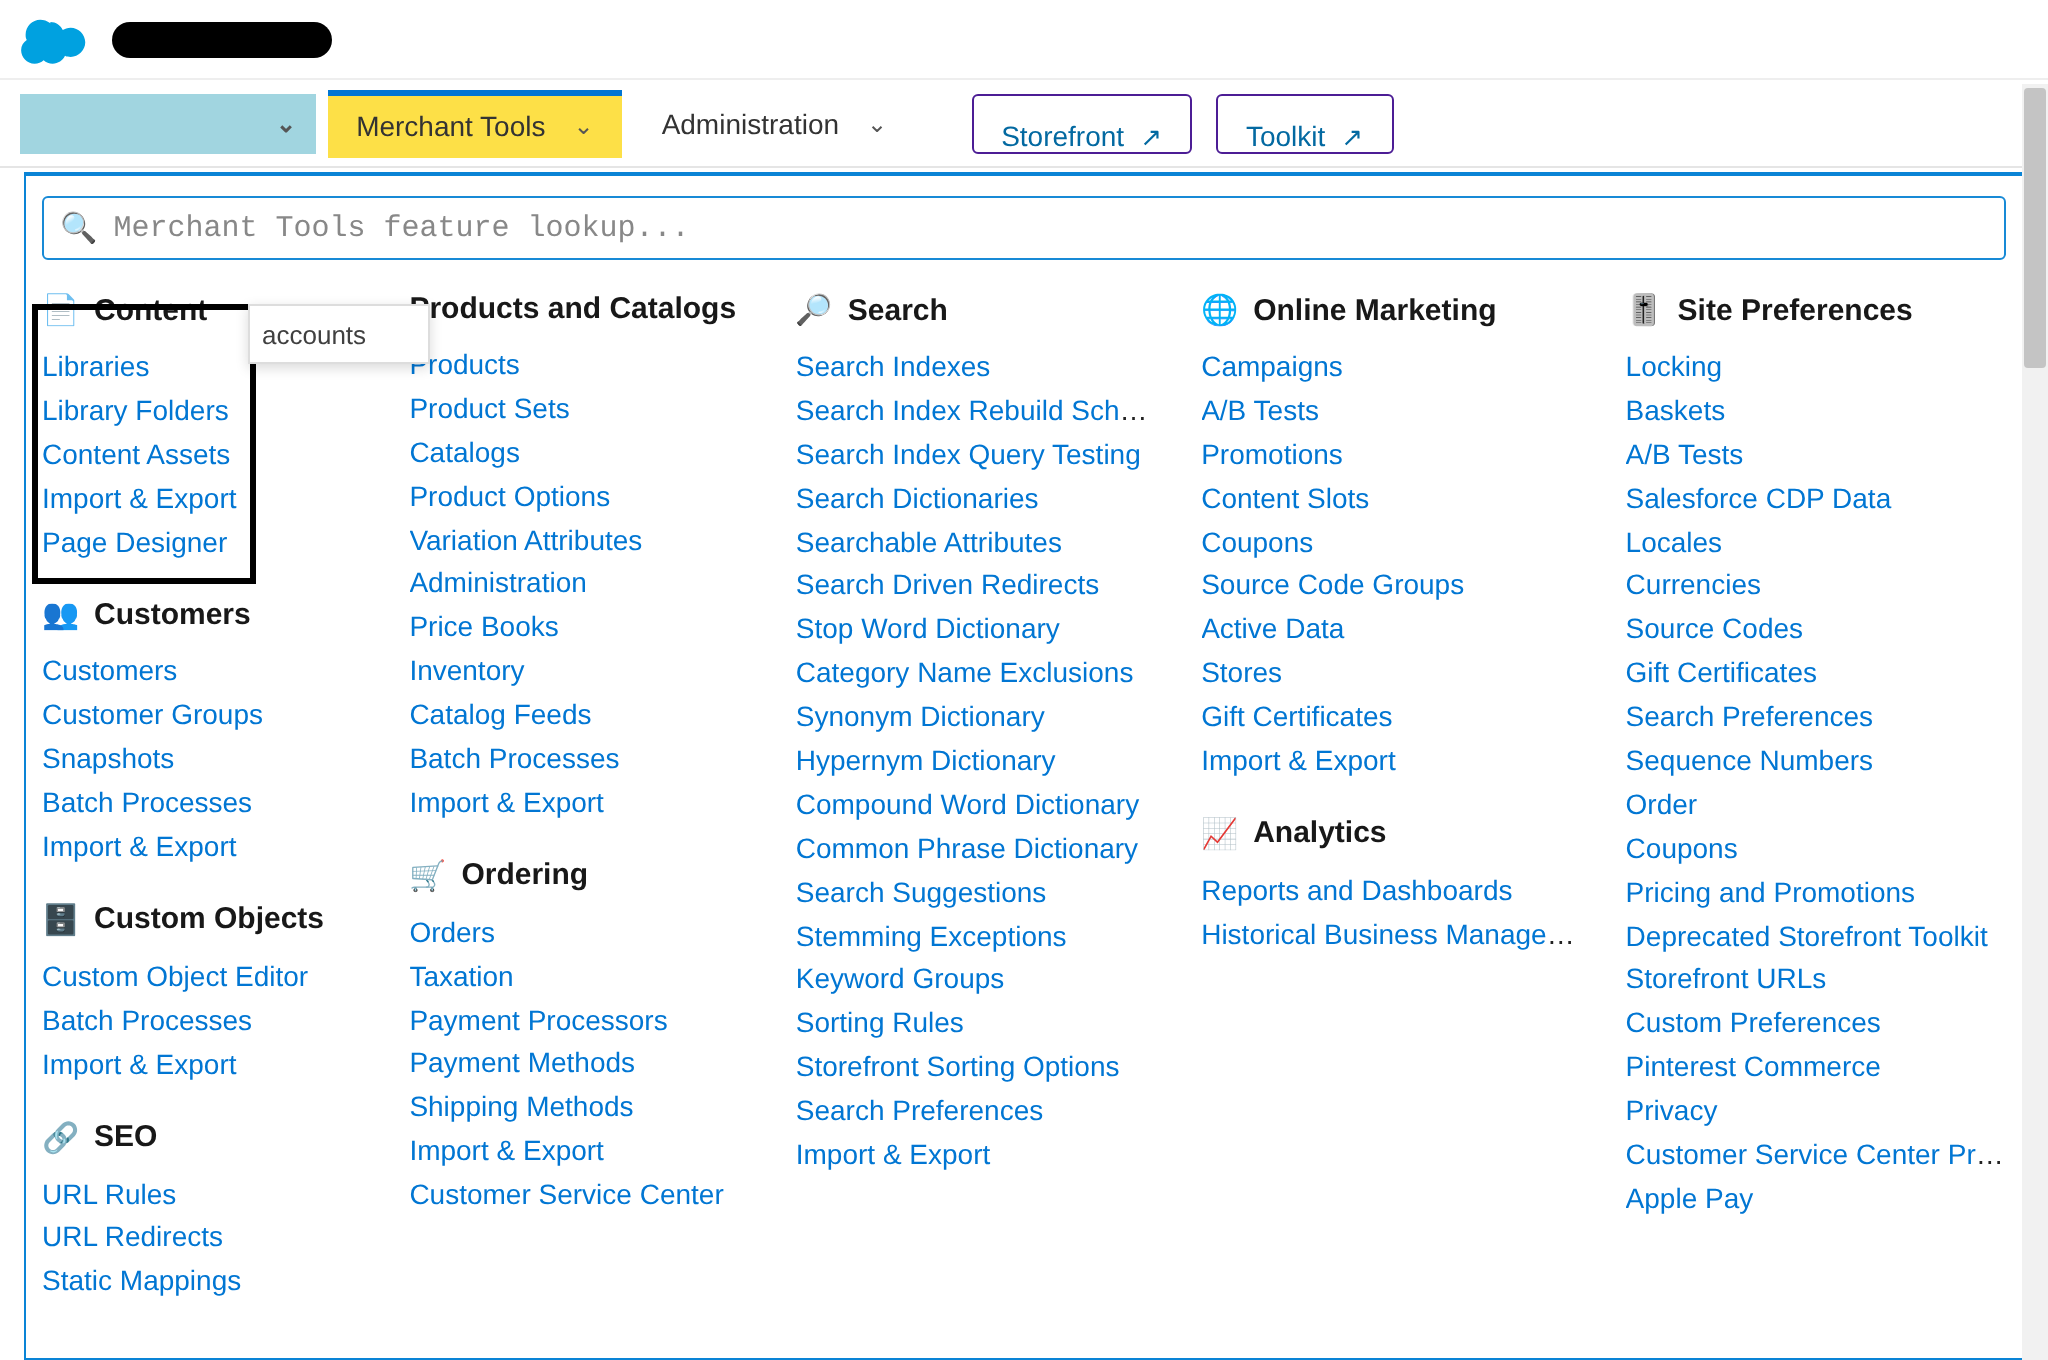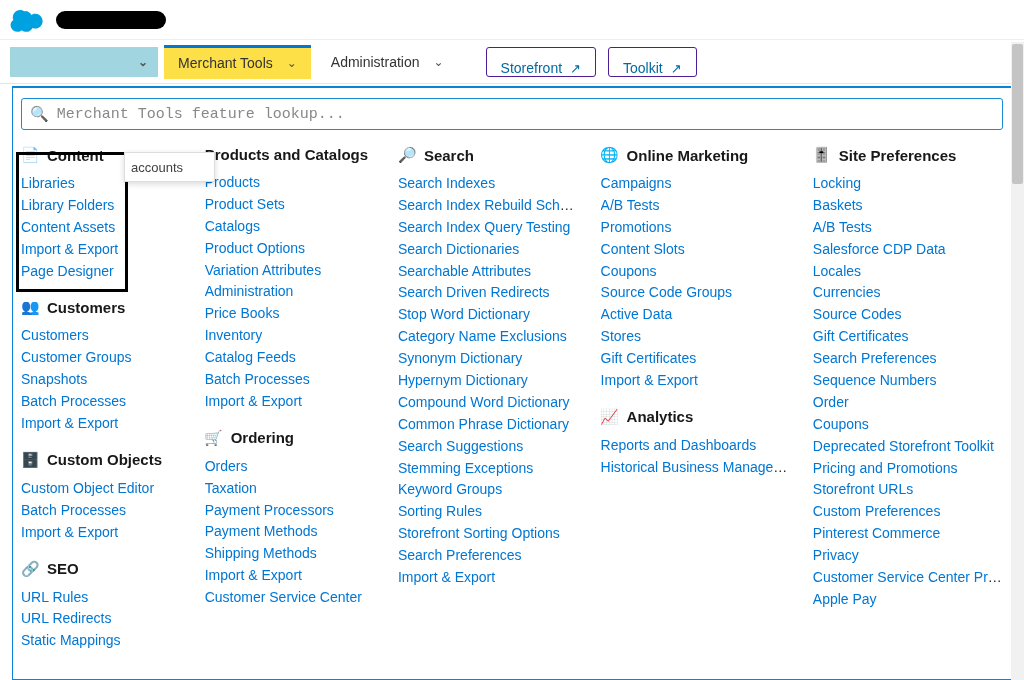--- a/index.html
+++ b/index.html
@@ -242,22 +242,22 @@
             <li><a>A/B Tests</a></li>
             <li><a>Salesforce CDP Data</a></li>
             <li><a>Locales</a></li>
             <li><a>Currencies</a></li>
             <li><a>Source Codes</a></li>
             <li><a>Gift Certificates</a></li>
             <li><a>Search Preferences</a></li>
             <li><a>Sequence Numbers</a></li>
             <li><a>Order</a></li>
             <li><a>Coupons</a></li>
+            <li><a>Pricing and Promotions</a></li>
             <li><a>Deprecated Storefront Toolkit</a></li>
-            <li><a>Pricing and Promotions</a></li>
             <li><a>Storefront URLs</a></li>
             <li><a>Custom Preferences</a></li>
             <li><a>Pinterest Commerce</a></li>
             <li><a>Privacy</a></li>
             <li><a>Customer Service Center Preferen...</a></li>
             <li><a>Apple Pay</a></li>
           </ul>
       </div>
     </div>
   </div>

